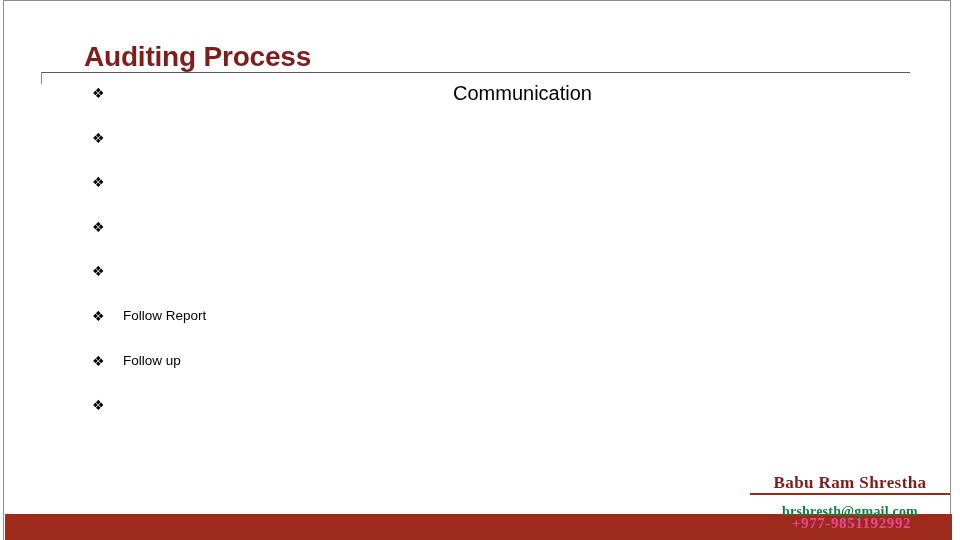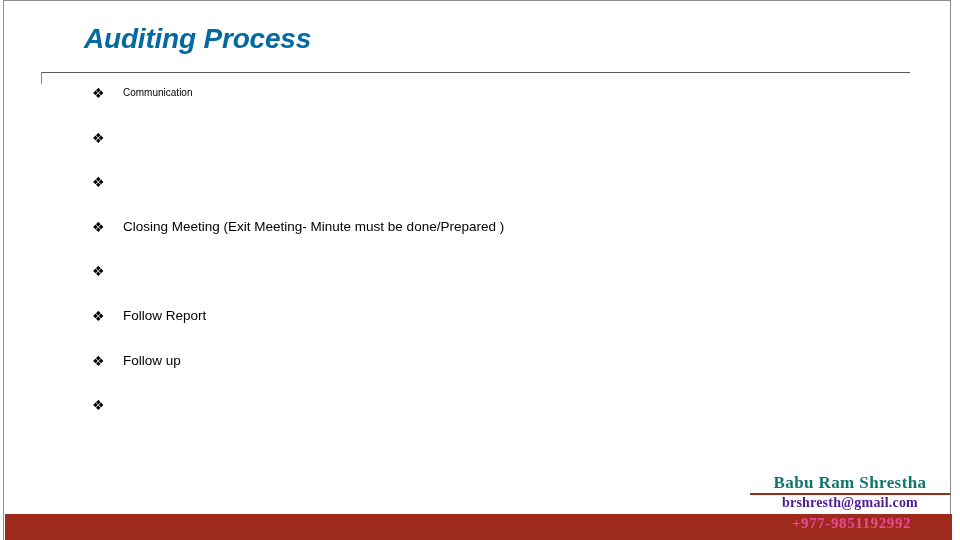--- a/index.html
+++ b/index.html
@@ -32,28 +32,27 @@
   .page-edge-top {
     position: absolute;
     left: 3px; top: 0px; width: 948px; height: 1px;
     background: #8d8d8d;
   }
 
   
   .title {
     position: absolute;
     left: 84px;
-    top: 24px;
+    top: 42px;
     font-size: 28px;
     font-weight: bold;
-    color: #0369a1;
+    color: #7f1d1d;
     letter-spacing: -0.2px;
     white-space: nowrap;
     line-height: 1.05;
-    font-style: italic;
   }
 
   
   .content-rule {
     position: absolute;
     left: 41px;
     top: 72px;
     width: 869px;
     height: 1px;
     background: #595959;
@@ -89,21 +88,21 @@
     font-family: "DejaVu Sans", sans-serif;
     text-align: left;
   }
   .bullet-text {
     flex: 1 1 auto;
     color: #000000;
     font-size: 13.5px;
     line-height: 18px;
     white-space: nowrap;
   }
-  .bullet-row.lg .bullet-text { font-size: 10px; }
+  .bullet-row.lg .bullet-text { font-size: 20px; text-align: center; }
 
   
   .footer-bar {
     position: absolute;
     left: 5px;
     top: 514px;
     width: 947px;
     height: 26px;
     background: #9E2A1B;
   }
@@ -113,32 +112,32 @@
     position: absolute;
     right: 10px;
     top: 474px;
     width: 200px;
     text-align: center;
     font-family: "Liberation Serif", serif;
   }
   .sig-name {
     font-size: 17px;
     font-weight: bold;
-    color: #0f766e;
+    color: #7f1d1d;
     letter-spacing: 0.4px;
     border-bottom: 2px solid #9C2A1C;
     padding-bottom: 1px;
     line-height: 1.05;
     white-space: nowrap;
   }
   .sig-email {
-    margin-top: 0;
+    margin-top: 9px;
     font-size: 14px;
     font-weight: bold;
-    color: #4c1d95;
+    color: #15803d;
     letter-spacing: 0.2px;
     line-height: 1.1;
     white-space: nowrap;
   }
   .sig-phone {
     position: absolute;
     right: 6px;
     top: 515px;
     width: 205px;
     text-align: center;
@@ -185,21 +184,20 @@
     <div class="bullet-row lg">
       <span class="bullet-mark">❖</span>
     </div>
 
     <div class="bullet-row lg">
       <span class="bullet-mark">❖</span>
     </div>
 
     <div class="bullet-row">
       <span class="bullet-mark">❖</span>
-      <span class="bullet-text">Closing Meeting (Exit Meeting- Minute must be done/Prepared )</span>
     </div>
 
     <div class="bullet-row">
       <span class="bullet-mark">❖</span>
     </div>
 
     <div class="bullet-row">
       <span class="bullet-mark">❖</span>
       <span class="bullet-text">Follow Report</span>
     </div>

